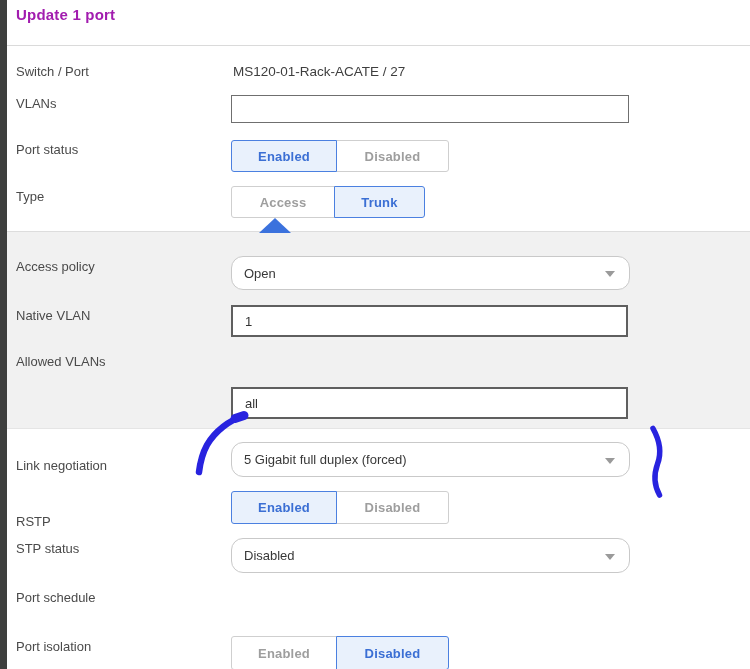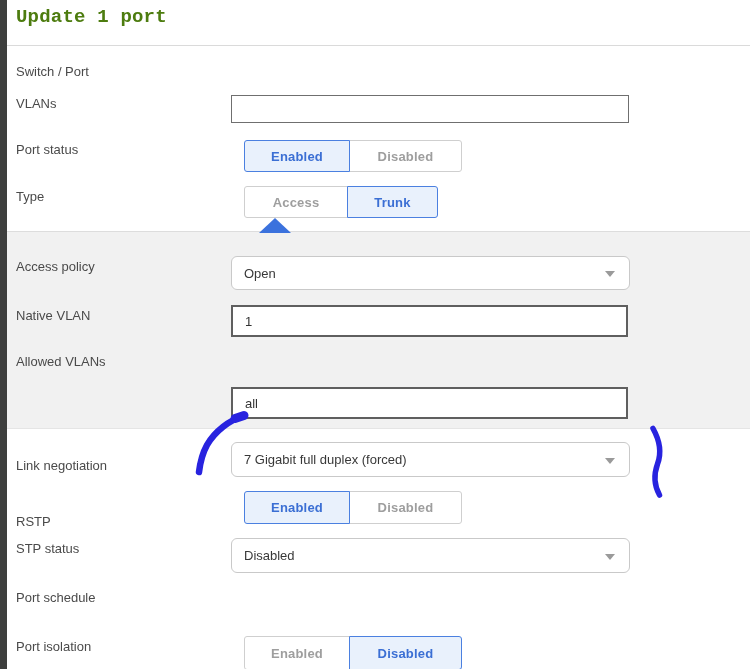--- a/index.html
+++ b/index.html
@@ -11,23 +11,22 @@
     background:#ffffff;
     font-family:"Liberation Sans","DejaVu Sans",sans-serif;
   }
   
   .left-strip{
     position:absolute;left:0;top:0;width:7px;height:669px;
     background:#3e3f3e;z-index:5;
   }
   .panel-title{
     position:absolute;left:16px;top:6px;
-    font-size:19px;font-weight:bold;color:#4d7c0f;
+    font-size:15px;font-weight:bold;color:#a21caf;
     letter-spacing:.2px;
-    font-family:Liberation Mono, monospace;
   }
   .title-divider{
     position:absolute;left:7px;right:0;top:45px;height:1px;background:#dadada;
   }
   .gray-band{
     position:absolute;left:0;right:0;top:231px;height:198px;
     background:#f1f1f1;border-top:1px solid #dddddd;border-bottom:1px solid #e5e5e5;
   }
   .row-label{
     position:absolute;left:16px;
@@ -42,39 +41,38 @@
     position:absolute;left:231px;width:398px;
     border:1.5px solid #6f6f6f;background:#ffffff;
     font-family:"Liberation Sans","DejaVu Sans",sans-serif;
     font-size:13px;color:#333333;padding:0 12px;z-index:2;border-radius:0;
     outline:none;
   }
   .text-input.dark-border{border:2px solid #5f5f5f;width:397px;}
   
   .dropdown{
     position:absolute;left:231px;width:399px;height:34px;
-    border:1px solid #c9c9c9;border-radius:6px;background:#ffffff;
+    border:1px solid #c9c9c9;border-radius:12px;background:#ffffff;
     display:flex;align-items:center;
     font-size:13px;color:#383838;padding:0 30px 0 12px;z-index:2;
     cursor:default;
   }
   .dropdown .caret{
     position:absolute;right:14px;top:50%;margin-top:-2px;
     width:0;height:0;
     border-left:5px solid transparent;border-right:5px solid transparent;
     border-top:6px solid #9a9a9a;
   }
   
   .segmented{position:absolute;left:231px;display:flex;z-index:2;}
   .seg-btn{
     height:32px;display:flex;align-items:center;justify-content:center;
     font-size:13px;font-weight:bold;letter-spacing:.2px;
     background:#ffffff;border:1px solid #cfcfcf;color:#9e9e9e;
     cursor:default;
-    margin-left:13px;
   }
   .seg-btn:first-child{border-radius:3px 0 0 3px;}
   .seg-btn:last-child{border-radius:0 3px 3px 0;margin-left:-1px;}
   .seg-btn.selected{
     background:#e9f1fc;border:1px solid #4b80e0;color:#3b6fd4;z-index:3;
   }
   
   .pointer-up{
     position:absolute;left:259px;top:218px;width:0;height:0;z-index:4;
     border-left:16px solid transparent;border-right:16px solid transparent;
@@ -89,20 +87,21 @@
 
   <div class="left-strip"></div>
 
   <div class="panel-title">Update 1 port</div>
   <div class="title-divider"></div>
 
   <div class="gray-band"></div>
   <div class="pointer-up"></div>
 
   <div class="row-label" style="top:64px">Switch / Port</div>
+  <div class="static-value" style="top:64px">MS120-01-Rack-ACATE / 27</div>
 
   <div class="row-label" style="top:96px">VLANs</div>
   <input class="text-input" style="top: 95px; height: 28px;" value="">
 
   <div class="row-label" style="top:142px">Port status</div>
   <div class="segmented" style="top:140px">
     <div class="seg-btn selected" style="width:106px">Enabled</div>
     <div class="seg-btn" style="width:113px">Disabled</div>
   </div>
 
@@ -119,21 +118,21 @@
   </div>
 
   <div class="row-label" style="top:308px">Native VLAN</div>
   <input class="text-input dark-border" style="top: 305px; height: 32px;" value="1">
 
   <div class="row-label" style="top:354px">Allowed VLANs</div>
   <input class="text-input dark-border" style="top: 351px; height: 32px; margin-top: 36px;" value="all">
 
   <div class="row-label" style="top:458px">Link negotiation</div>
   <div class="dropdown" style="top:442px;height:35px">
-    <span>7 Gigabit full duplex (forced)</span>
+    <span>5 Gigabit full duplex (forced)</span>
     <span class="caret"></span>
   </div>
 
   <div class="row-label" style="top:514px">RSTP</div>
   <div class="segmented" style="top:491px">
     <div class="seg-btn selected" style="width:106px;height:33px">Enabled</div>
     <div class="seg-btn" style="width:113px;height:33px">Disabled</div>
   </div>
 
   <div class="row-label" style="top:541px">STP status</div>

